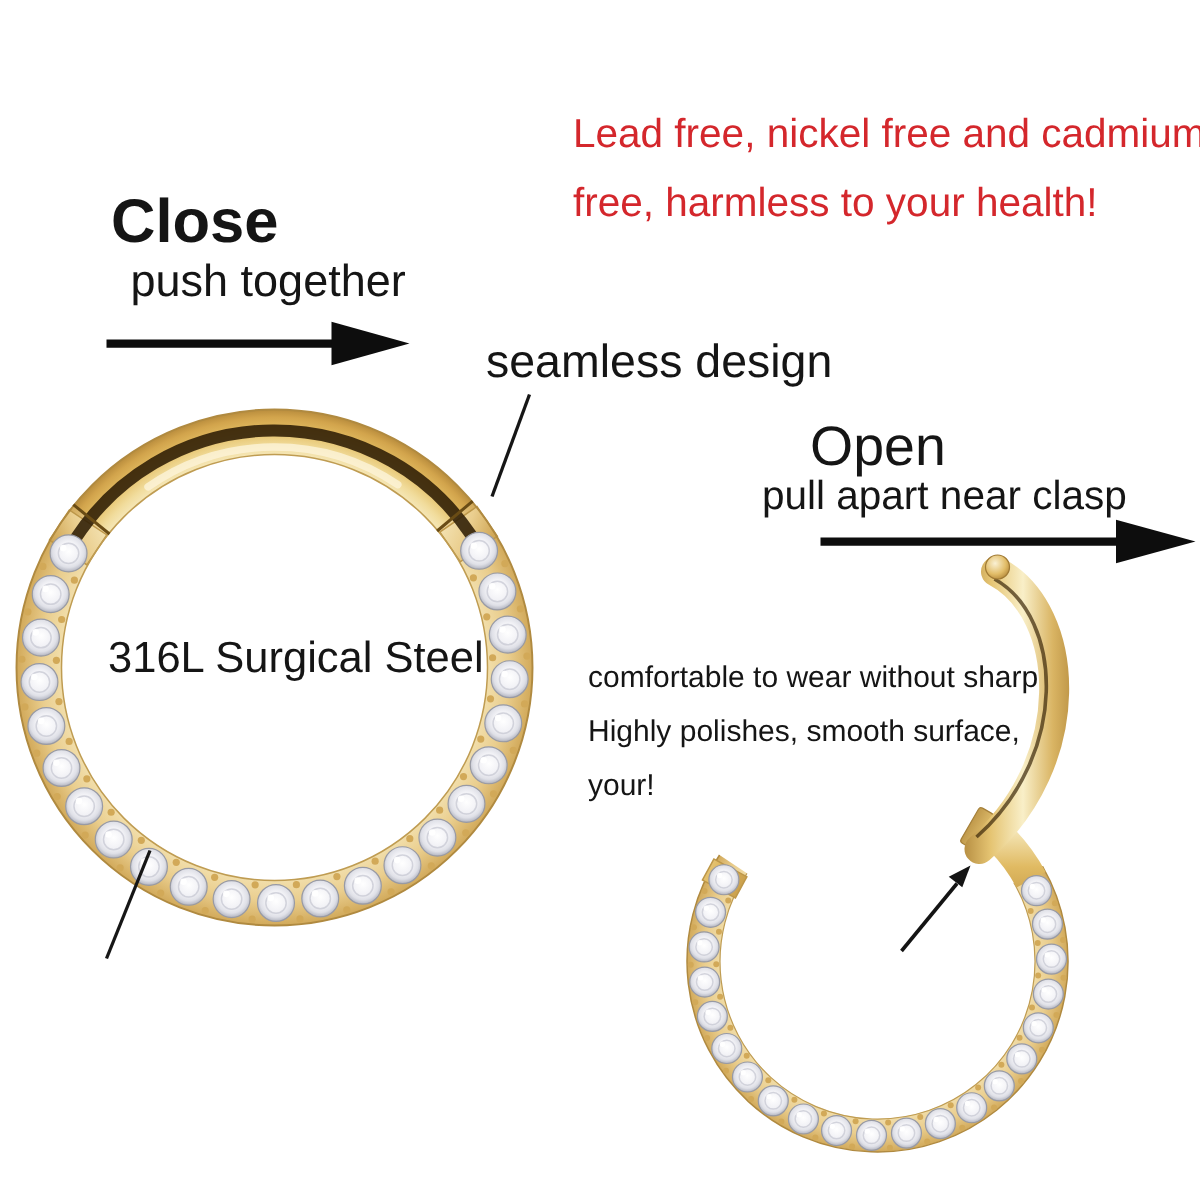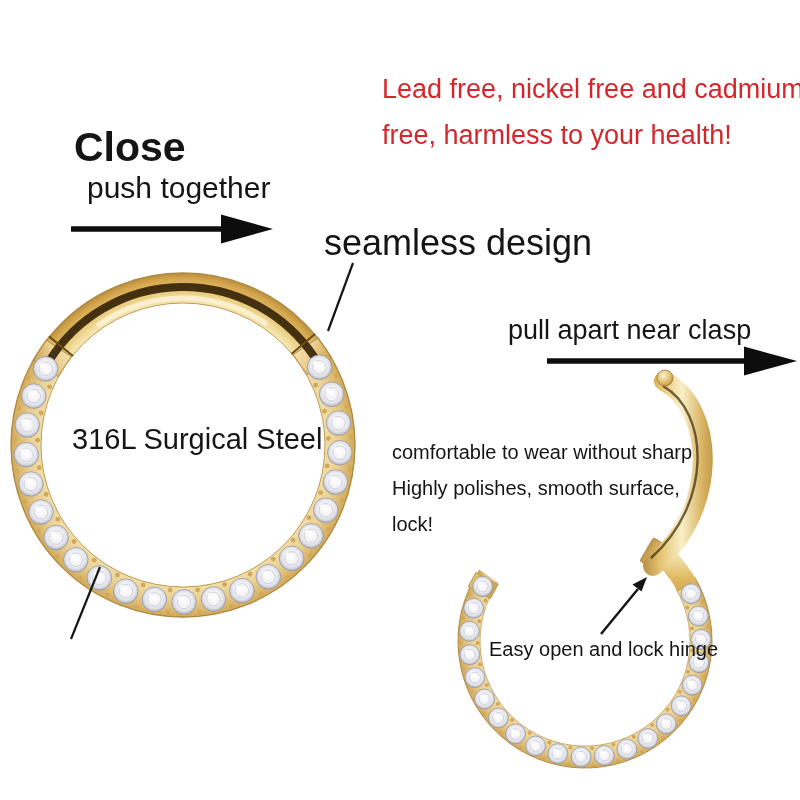--- a/index.html
+++ b/index.html
@@ -3,21 +3,21 @@
 <meta charset="utf-8">
 <style>
   html,body{margin:0;padding:0;background:#ffffff;}
   .stage{position:relative;width:800px;height:800px;background:#ffffff;overflow:hidden;
          font-family:"Liberation Sans", sans-serif;color:#151515;}
   .stage svg{position:absolute;left:0;top:0;}
   .txt{position:absolute;white-space:nowrap;line-height:1;}
   .safety{left:382px;top:66px;font-size:27px;line-height:46px;}
   .close-title{left:74px;top:127px;font-size:41px;font-weight:bold;}
   .close-sub{left:75px;top:173px;font-size:30px;margin-left:12px;}
-  .seamless{left:324px;top:225px;font-size:36px;text-align:right;}
+  .seamless{left:324px;top:225px;font-size:31px;text-align:right;}
   .open-title{left:540px;top:279px;font-size:37px;}
   .open-sub{left:508px;top:317px;font-size:27px;}
   .material{left:72px;top:425px;font-size:29px;}
   .comfort{left:392px;top:434px;font-size:20px;line-height:36px;}
   .zircon{left:2px;top:645px;font-size:27px;}
   .hinge-label{left:489px;top:639px;font-size:20px;}
 </style>
 </head>
 <body>
 
@@ -331,26 +331,26 @@
   <div class="txt safety" style="color: rgb(212, 39, 44);">
     <div>Lead free, nickel free and cadmium</div>
     <div>free, harmless to your health!</div>
   </div>
 
   <div class="txt close-title">Close</div>
   <div class="txt close-sub">push together</div>
 
   <div class="txt seamless">seamless design</div>
 
+  <div class="txt open-title">Open</div>
   <div class="txt open-sub">pull apart near clasp</div>
 
   <div class="txt material">316L Surgical Steel</div>
 
   <div class="txt comfort">
     <div>comfortable to wear without sharp</div>
     <div>Highly polishes, smooth surface,</div>
-    <div>lock!</div>
+    <div>your!</div>
   </div>
 
 
-  <div class="txt hinge-label">Easy open and lock hinge</div>
 
 </div>
 
 </body></html>

